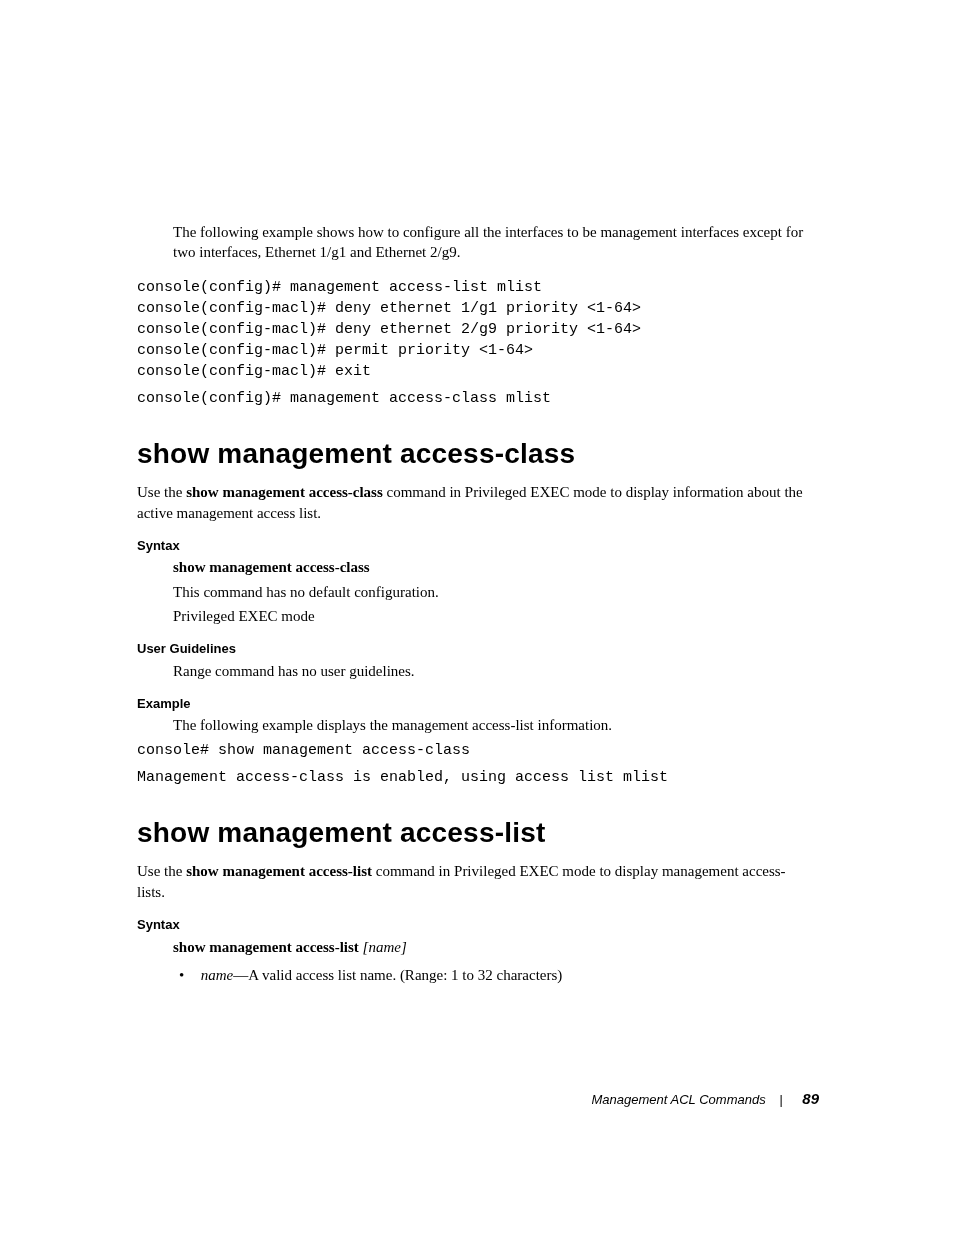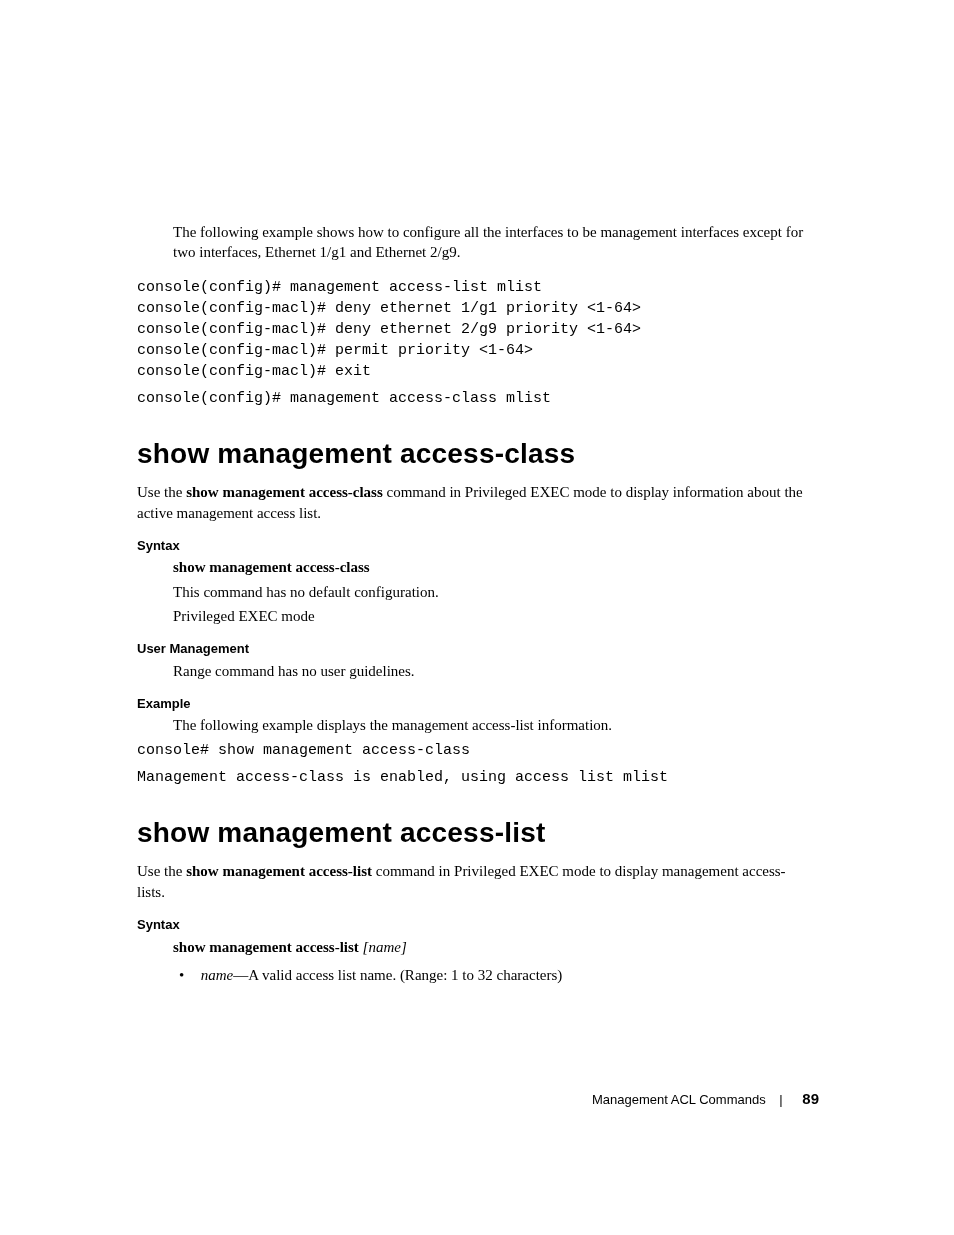--- a/index.html
+++ b/index.html
@@ -59,20 +59,21 @@
     width: 18px;
     text-indent: 0;
   }
   .footer {
     position: absolute;
     bottom: 128px;
     right: 135px;
     font-family: "Arial Narrow", Arial, sans-serif;
     font-stretch: condensed;
     font-size: 13px;
+    font-style: italic;
   }
   .footer .sep { margin: 0 10px; }
   .footer .pn { font-weight: bold; font-size: 15px; margin-left: 6px;}
   .bold { font-weight: bold; }
   .ital { font-style: italic; }
   .code-gap { margin-top: 8px; }
 </style>
 </head>
 <body>
 
@@ -93,21 +94,21 @@
     <span>Use the </span><span class="bold">show management access-class</span><span> command in Privileged EXEC mode to display information about the active management access list.</span>
   </p>
 
   <h4 class="subhead">Syntax</h4>
   <p class="sub-body bold">show management access-class</p>
 
   <p class="sub-body">This command has no default configuration.</p>
 
   <p class="sub-body">Privileged EXEC mode</p>
 
-  <h4 class="subhead">User Management</h4>
+  <h4 class="subhead">User Guidelines</h4>
   <p class="sub-body">Range command has no user guidelines.</p>
 
   <h4 class="subhead">Example</h4>
   <p class="sub-body">The following example displays the management access-list information.</p>
 
   <pre class="code">console# show management access-class</pre>
   <pre class="code code-gap">Management access-class is enabled, using access list mlist</pre>
 
   <h2 class="section">show management access-list</h2>
 

